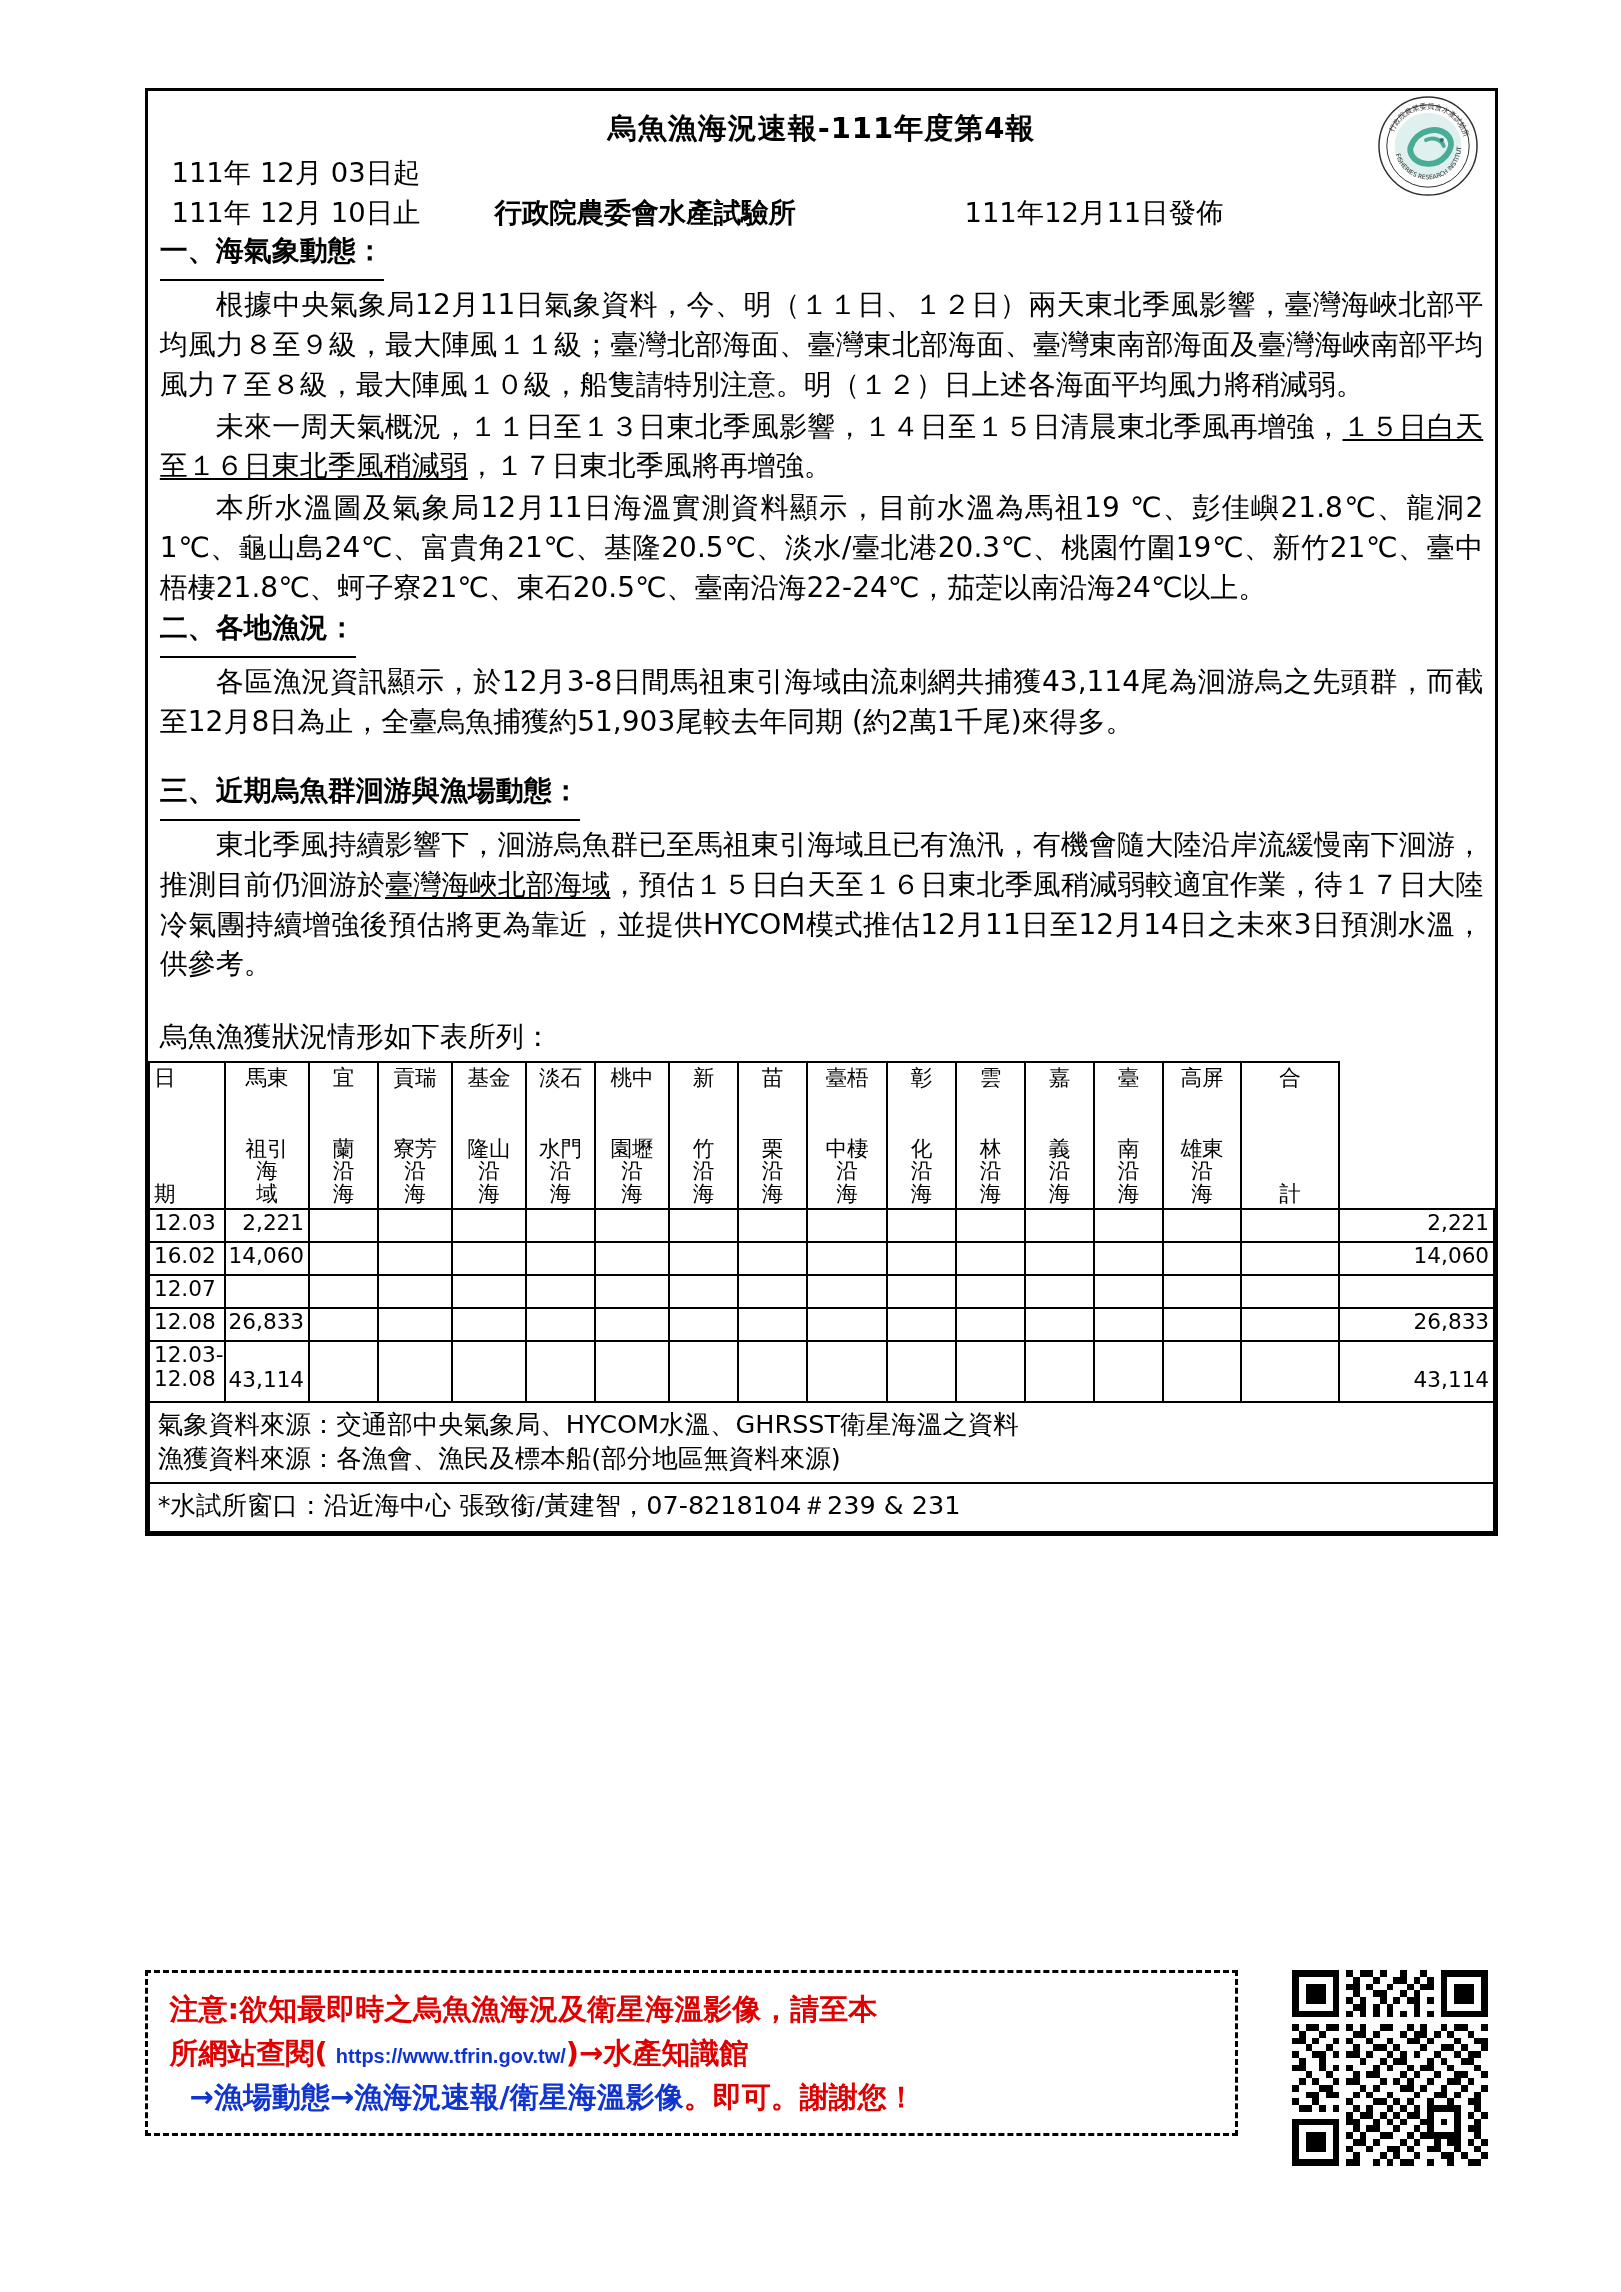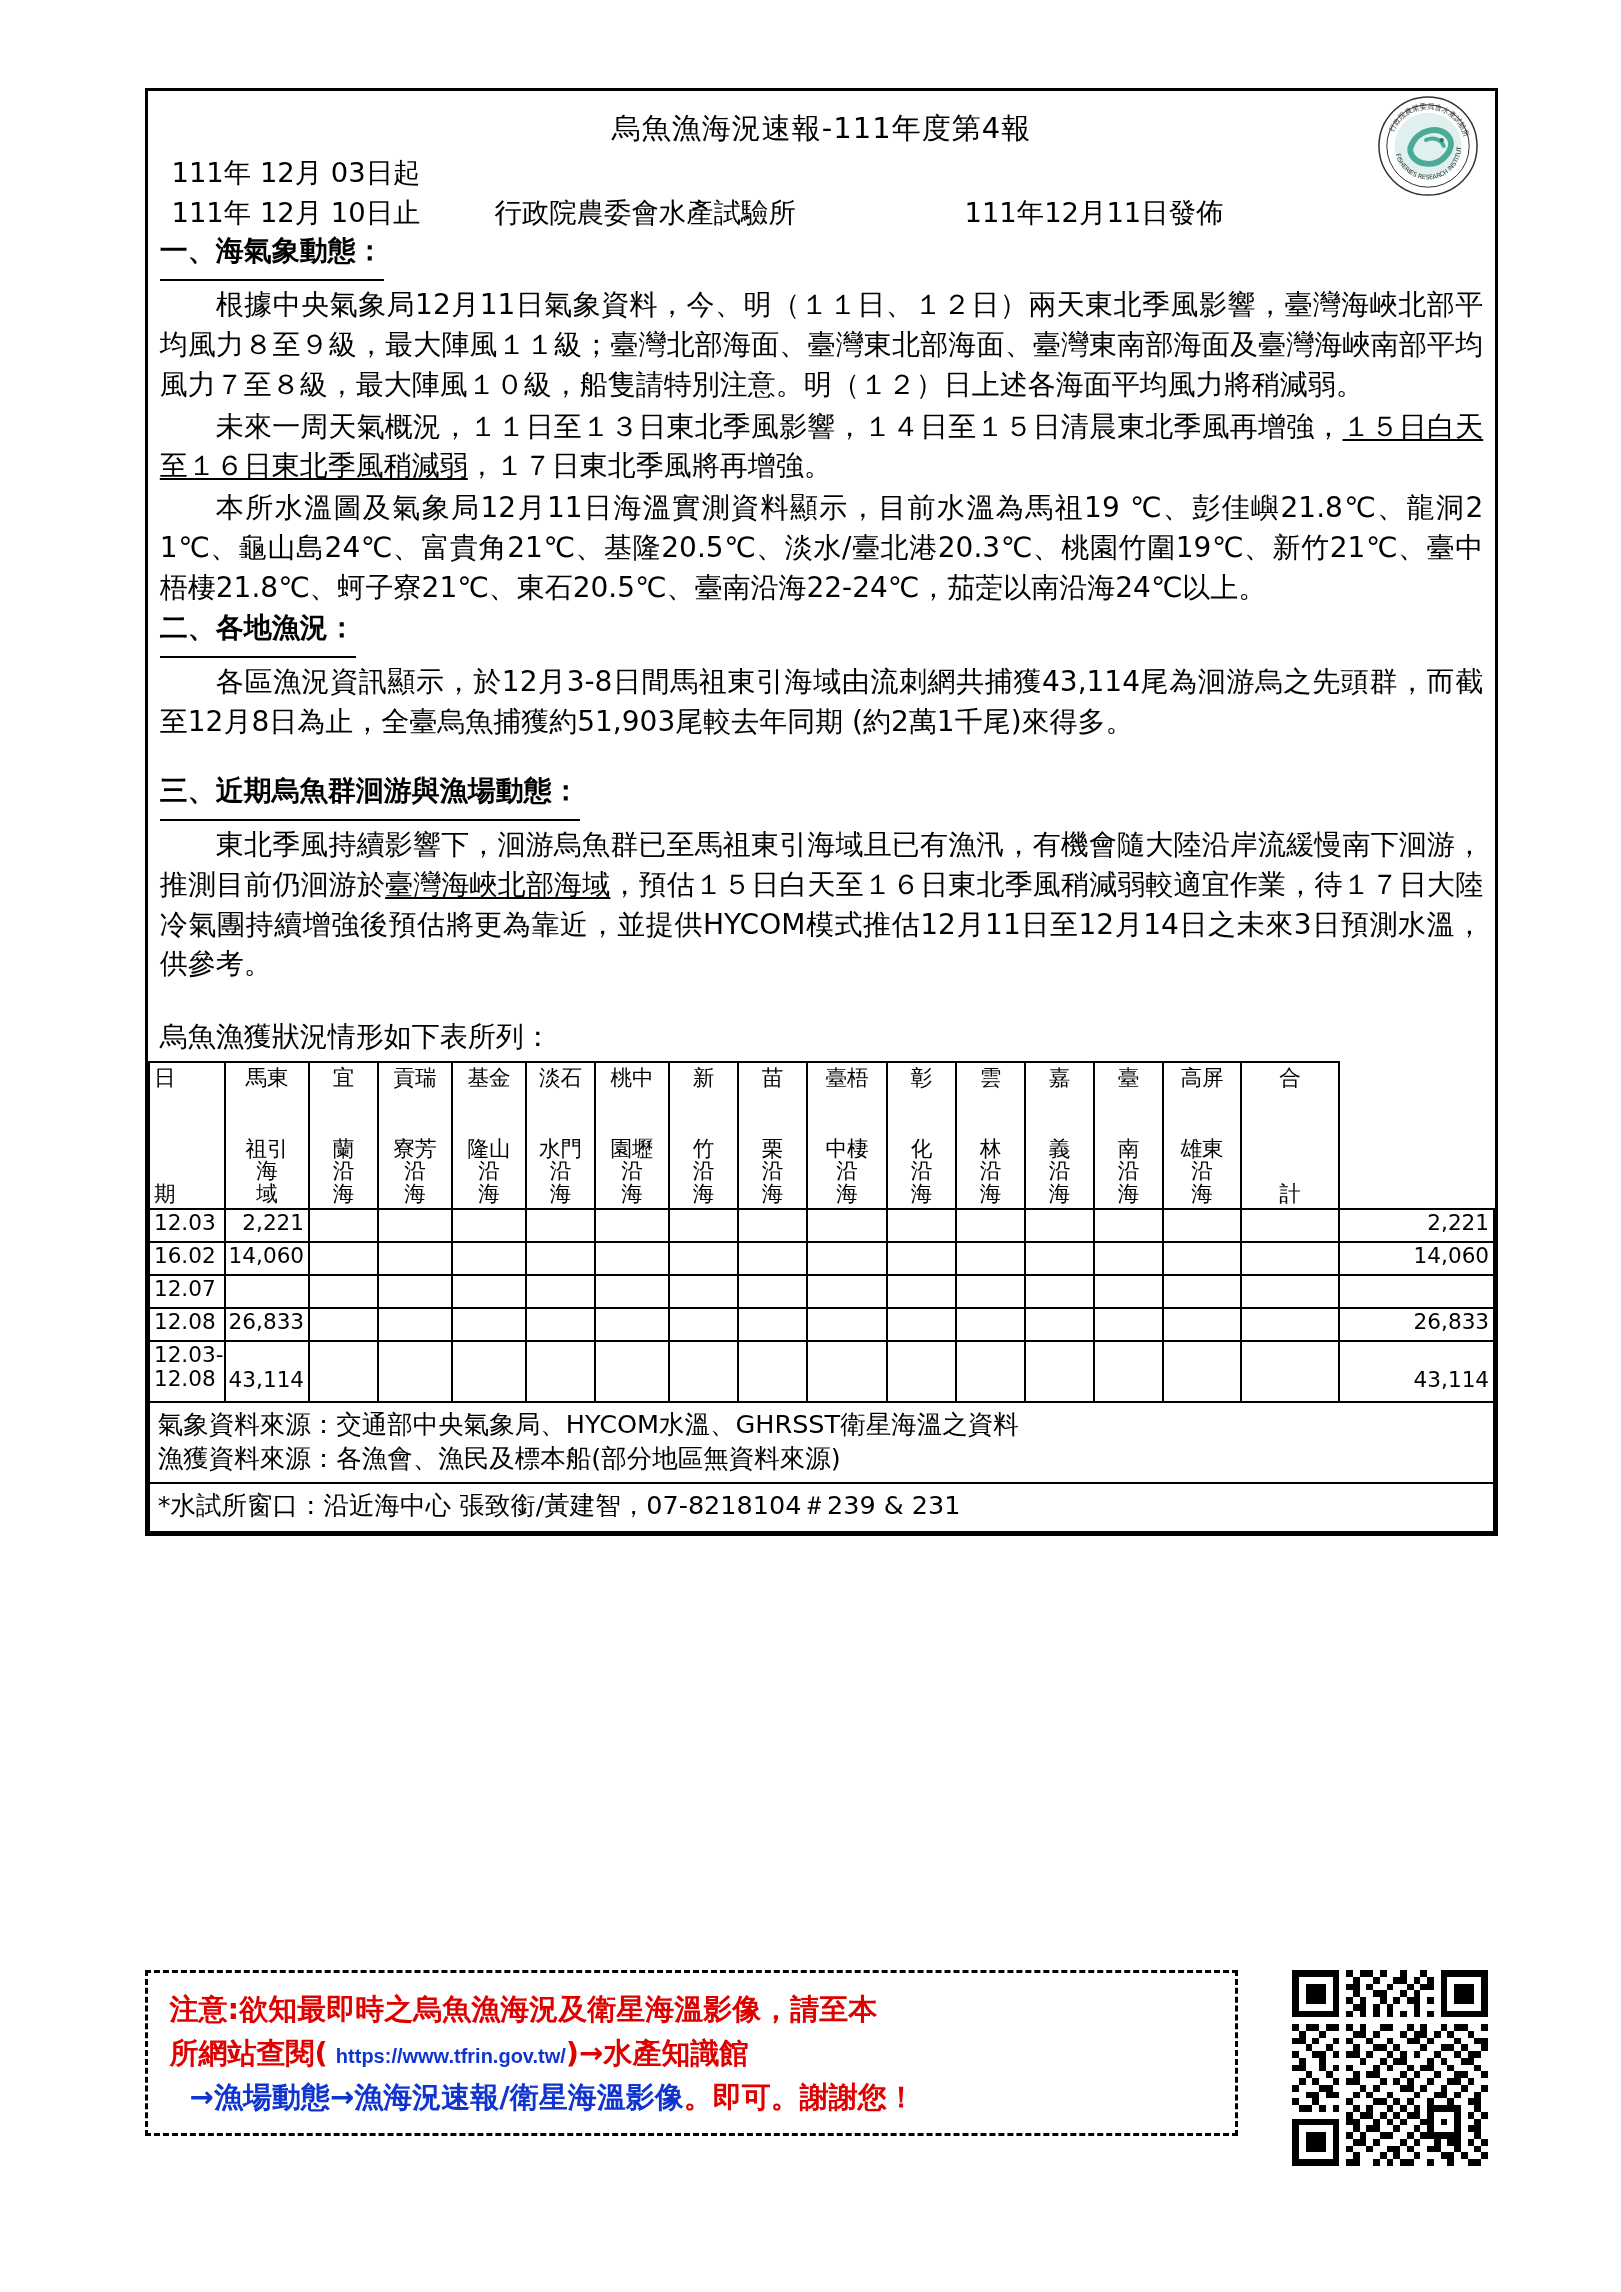--- a/index.html
+++ b/index.html
@@ -23,37 +23,37 @@
   }
 
   
   .hdr{
     position:relative;
     padding:5.9px 0 0 0;
   }
   .hdr-title{
     text-align:center;
     font-size:29px;
-    font-weight:normal;
+    font-weight:bold;
     letter-spacing:1px;
     padding:11.8px 0 3.9px 0;
   }
   .logo{
     position:absolute;
     right:15.7px; top:3.9px;
     width:102px; height:102px;
   }
   .hdr-line{
     display:flex;
     align-items:baseline;
     font-size:27.4px;
     padding:2px 0 2px 23.5px;
   }
   .hdr-line .c1{ width:323px; }
-  .hdr-line .c2{ width:470px; }
+  .hdr-line .c2{ width:470px;font-weight:bold; }
   .hdr-line .c3{ width:auto; }
 
   
   .body-wrap{ padding:0 11.8px 0 11.8px; }
   .sec-head{
     font-size:28px;
     font-weight:bold;
     margin:3.9px 0 2px 0;
     display:inline-block;
     border-bottom:2.9px solid #000;

